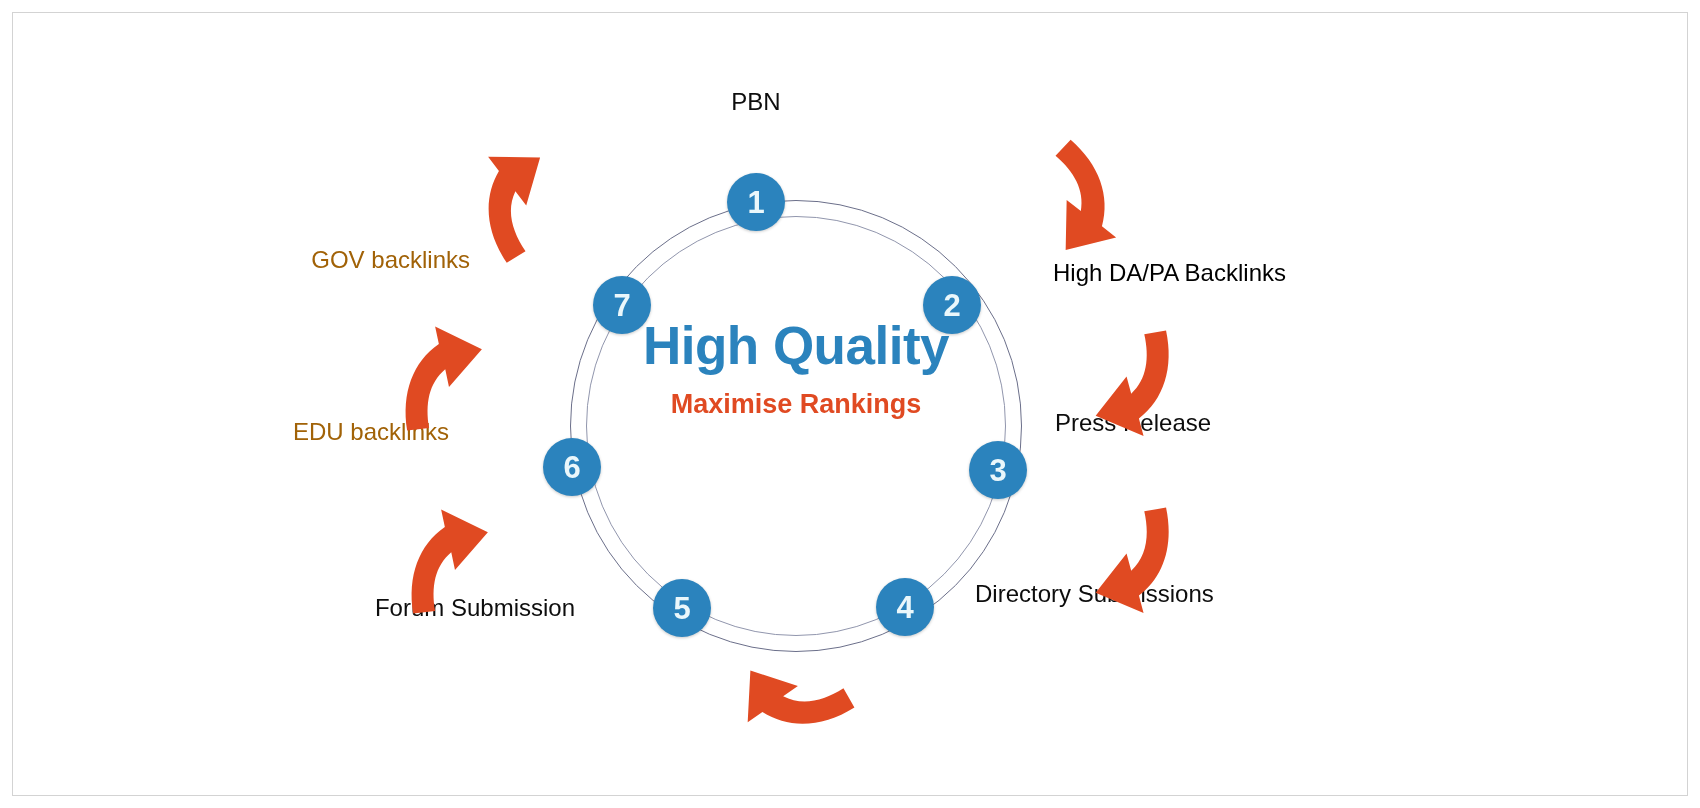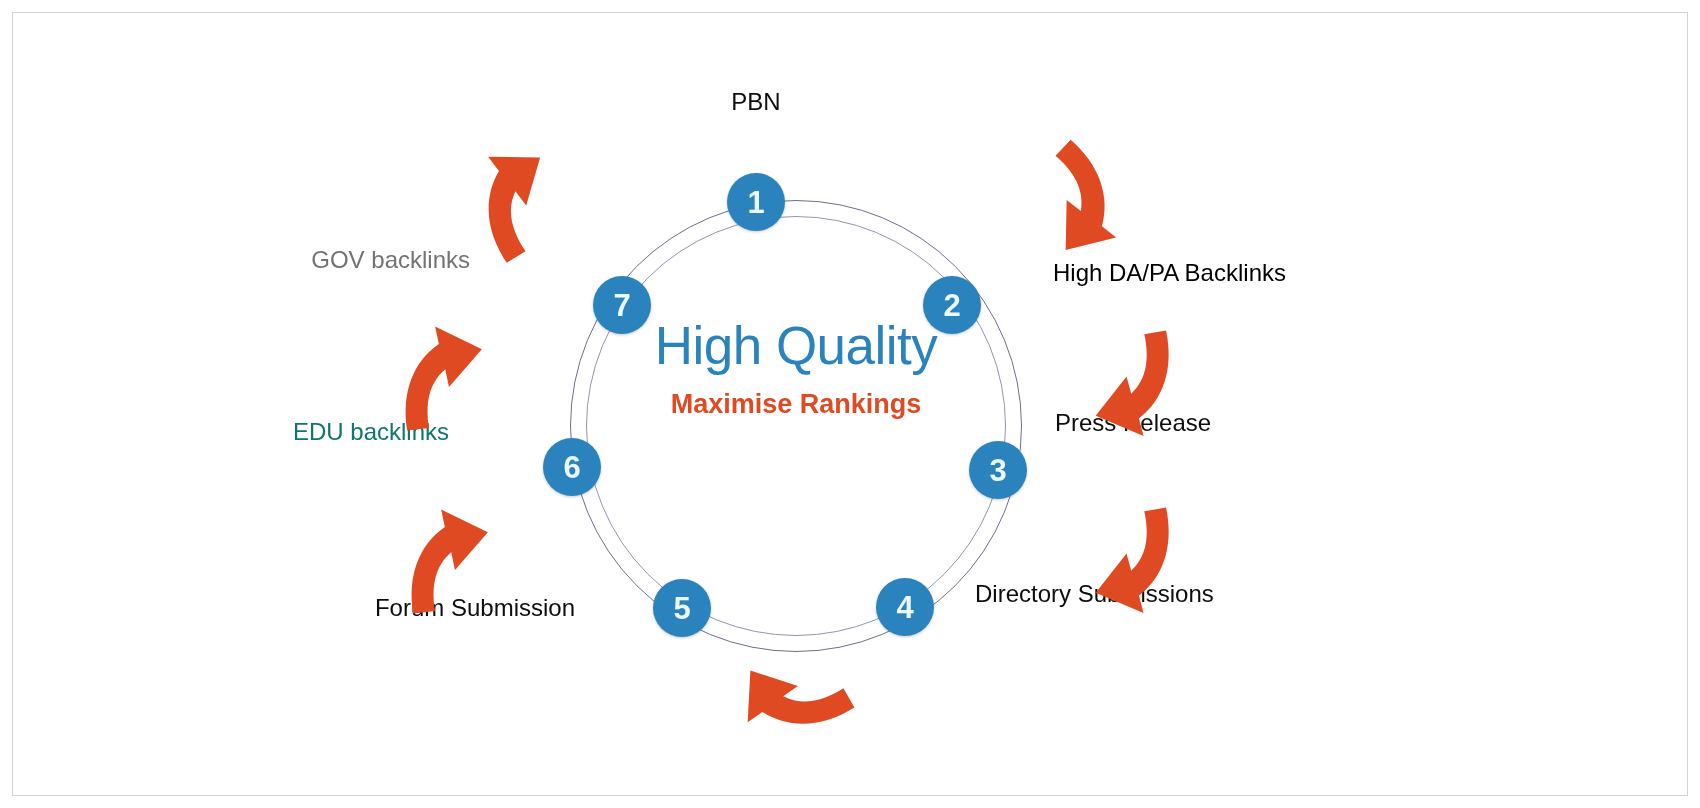--- a/index.html
+++ b/index.html
@@ -80,21 +80,21 @@
   #center-block {
     position: absolute;
     left: 596px;
     top: 320px;
     width: 400px;
     text-align: center;
   }
   #center-title {
     color: #2b83bd;
     font-size: 53px;
-    font-weight: normal;
+    font-weight: bold;
     line-height: 0.99;
     letter-spacing: -0.5px;
     font-family: "Liberation Sans", sans-serif;
     text-align: center;
   }
   #center-subtitle {
     margin-top: 17px;
     color: #e04a22;
     font-size: 27px;
     font-weight: bold;
@@ -163,22 +163,22 @@
         <div class="node" style="left: 622px; top: 305px; background: rgb(43, 131, 189);">
           <span class="node-num">7</span>
         </div>
       </div>
     <div id="labels-layer">
         <div class="olabel ctr" style="left: 756px; top: 88px; color: rgb(13, 13, 13);">PBN</div>
         <div class="olabel right" style="left: 1053px; top: 259px; color: #000000;">High DA/PA Backlinks</div>
         <div class="olabel right" style="left: 1055px; top: 409px; color: rgb(13, 13, 13);">Press Release</div>
         <div class="olabel right" style="left: 975px; top: 580px; color: rgb(13, 13, 13);">Directory Submissions</div>
         <div class="olabel left" style="left: 575px; top: 594px; color: rgb(13, 13, 13);">Forum Submission</div>
-        <div class="olabel left" style="left: 449px; top: 418px; color: #0f766e; text-align: right;">EDU backlinks</div>
-        <div class="olabel left" style="left: 470px; top: 246px; color: #737373;">GOV backlinks</div>
+        <div class="olabel left" style="left: 449px; top: 418px; color: #a16207; text-align: right;">EDU backlinks</div>
+        <div class="olabel left" style="left: 470px; top: 246px; color: #a16207;">GOV backlinks</div>
       </div>
     <div id="arrows-layer">
         <div class="arrow" style="left: 517px; top: 200px; transform: rotate(-37deg);">
           <svg viewBox="0 0 120 120" xmlns="http://www.w3.org/2000/svg">
             <path d="M 14 104 C 16 66, 34 38, 63 26 L 63 8 L 104 40 L 64 70 L 64 52 C 45 62, 37 82, 36 106 Z" fill="#e04a22"></path>
           </svg>
         </div>
         <div class="arrow" style="left: 1077px; top: 203px; transform: rotate(128deg);">
           <svg viewBox="0 0 120 120" xmlns="http://www.w3.org/2000/svg">
             <path d="M 14 104 C 16 66, 34 38, 63 26 L 63 8 L 104 40 L 64 70 L 64 52 C 45 62, 37 82, 36 106 Z" fill="#e04a22"></path>

